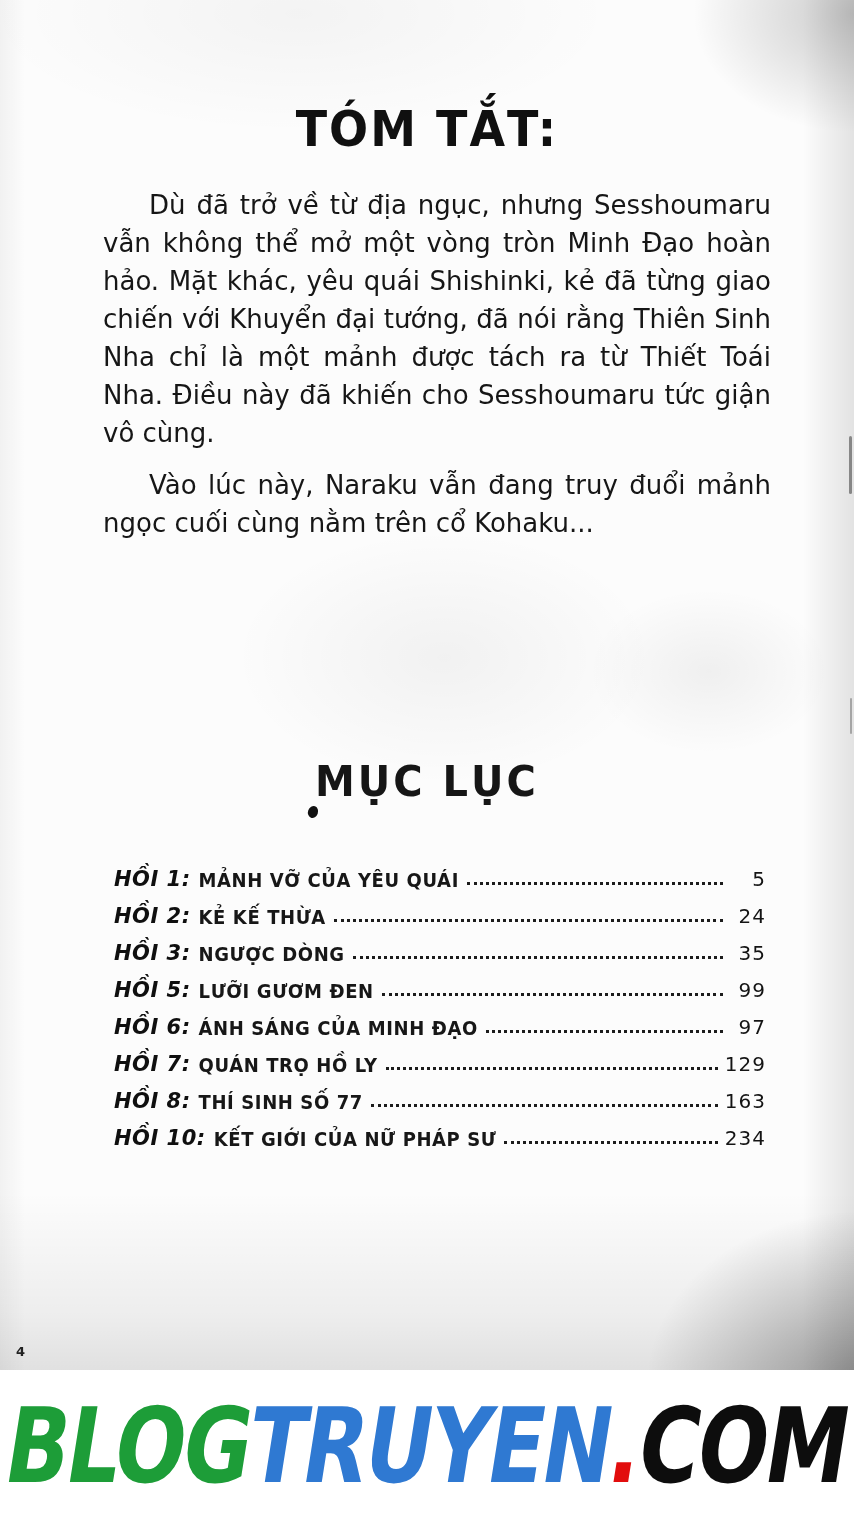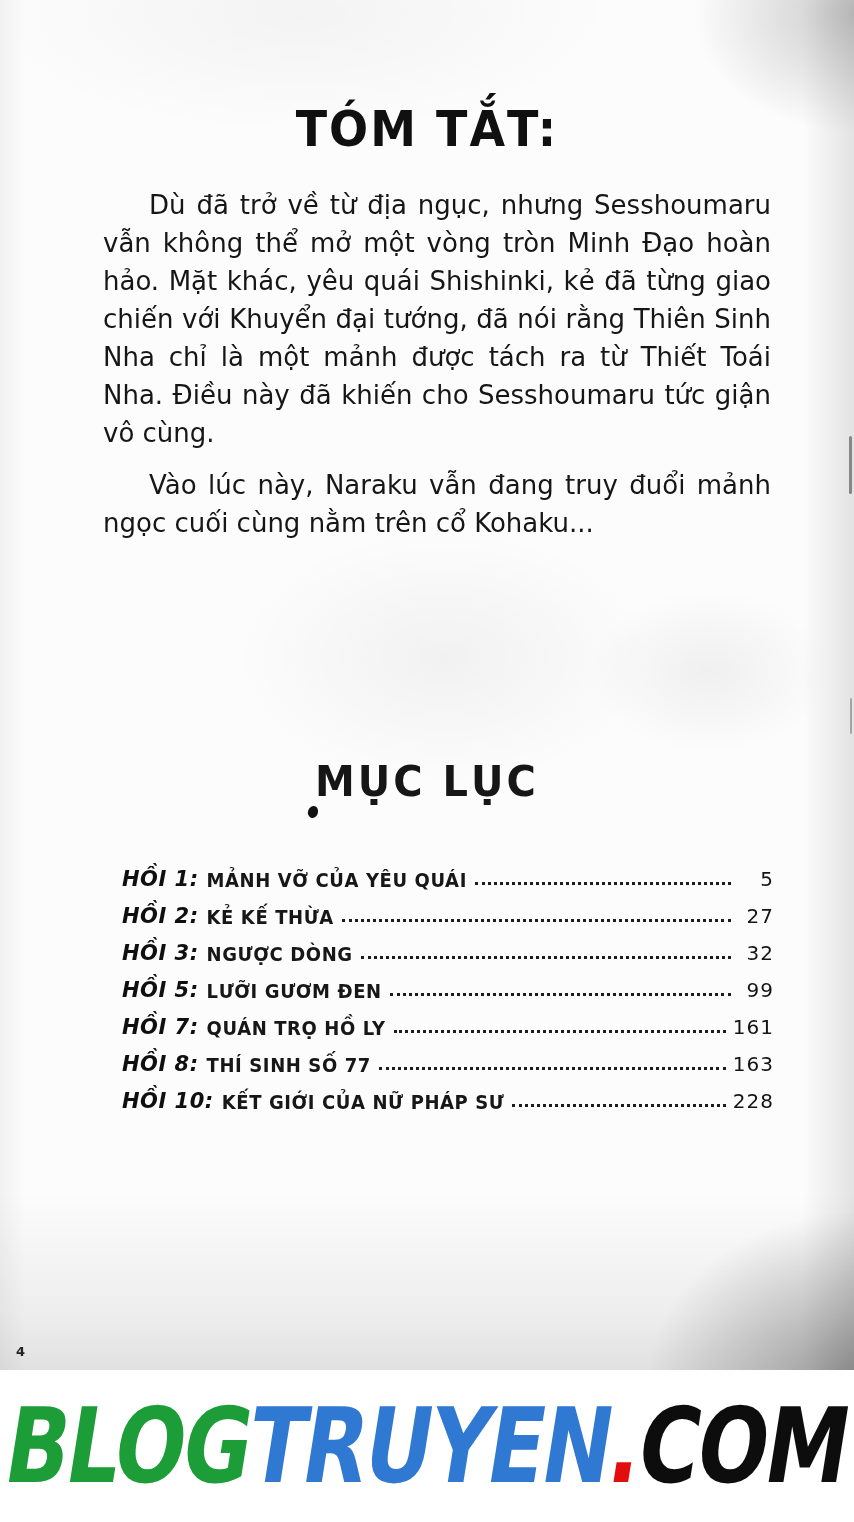--- a/index.html
+++ b/index.html
@@ -42,21 +42,21 @@
 
   #toc-title{
     position:absolute;left:0;top:758px;width:854px;text-align:center;
     font-size:40px;font-weight:bold;letter-spacing:3px;color:#161616;
     transform:scaleY(1.05);
   }
   #ink-dot{
     position:absolute;left:308px;top:806px;width:10px;height:12px;
     background:#111;border-radius:50%;transform:rotate(20deg);
   }
-  #toc{position:absolute;left:122px;top:854px;width:652px;}
+  #toc{position:absolute;left:114px;top:854px;width:652px;}
   .toc-row{display:flex;align-items:flex-end;height:37px;}
   .toc-chapter{
     font-weight:bold;font-style:italic;font-size:21px;color:#0f0f0f;
     white-space:nowrap;padding-right:8px;letter-spacing:0.5px;
   }
   .toc-chapter-title{
     font-weight:bold;font-size:18px;letter-spacing:0.6px;color:#171717;
     white-space:nowrap;transform:scaleY(1.08);transform-origin:bottom left;
   }
   .dot-leader{
@@ -100,51 +100,57 @@
       <div class="toc-row">
         <span class="toc-chapter">HỒI 1:</span>
         <span class="toc-chapter-title">MẢNH VỠ CỦA YÊU QUÁI</span>
         <span class="dot-leader"></span>
         <span class="toc-page">5</span>
       </div>
       <div class="toc-row">
         <span class="toc-chapter">HỒI 2:</span>
         <span class="toc-chapter-title">KẺ KẾ THỪA</span>
         <span class="dot-leader"></span>
-        <span class="toc-page">27</span>
+        <span class="toc-page">24</span>
       </div>
       <div class="toc-row">
         <span class="toc-chapter">HỒI 3:</span>
         <span class="toc-chapter-title">NGƯỢC DÒNG</span>
         <span class="dot-leader"></span>
-        <span class="toc-page">32</span>
+        <span class="toc-page">35</span>
       </div>
       <div class="toc-row">
         <span class="toc-chapter">HỒI 5:</span>
         <span class="toc-chapter-title">LƯỠI GƯƠM ĐEN</span>
         <span class="dot-leader"></span>
         <span class="toc-page">99</span>
       </div>
       <div class="toc-row">
+        <span class="toc-chapter">HỒI 6:</span>
+        <span class="toc-chapter-title">ÁNH SÁNG CỦA MINH ĐẠO</span>
+        <span class="dot-leader"></span>
+        <span class="toc-page">97</span>
+      </div>
+      <div class="toc-row">
         <span class="toc-chapter">HỒI 7:</span>
         <span class="toc-chapter-title">QUÁN TRỌ HỒ LY</span>
         <span class="dot-leader"></span>
-        <span class="toc-page">161</span>
+        <span class="toc-page">129</span>
       </div>
       <div class="toc-row">
         <span class="toc-chapter">HỒI 8:</span>
         <span class="toc-chapter-title">THÍ SINH SỐ 77</span>
         <span class="dot-leader"></span>
         <span class="toc-page">163</span>
       </div>
       <div class="toc-row">
         <span class="toc-chapter">HỒI 10:</span>
         <span class="toc-chapter-title">KẾT GIỚI CỦA NỮ PHÁP SƯ</span>
         <span class="dot-leader"></span>
-        <span class="toc-page">228</span>
+        <span class="toc-page">234</span>
       </div>
     </div>
 
     <div id="corner-page-number">4</div>
 
     <div class="edge-mark" id="edge-mark-1"></div>
     <div class="edge-mark" id="edge-mark-2"></div>
   </div>
 
   <div id="watermark">

